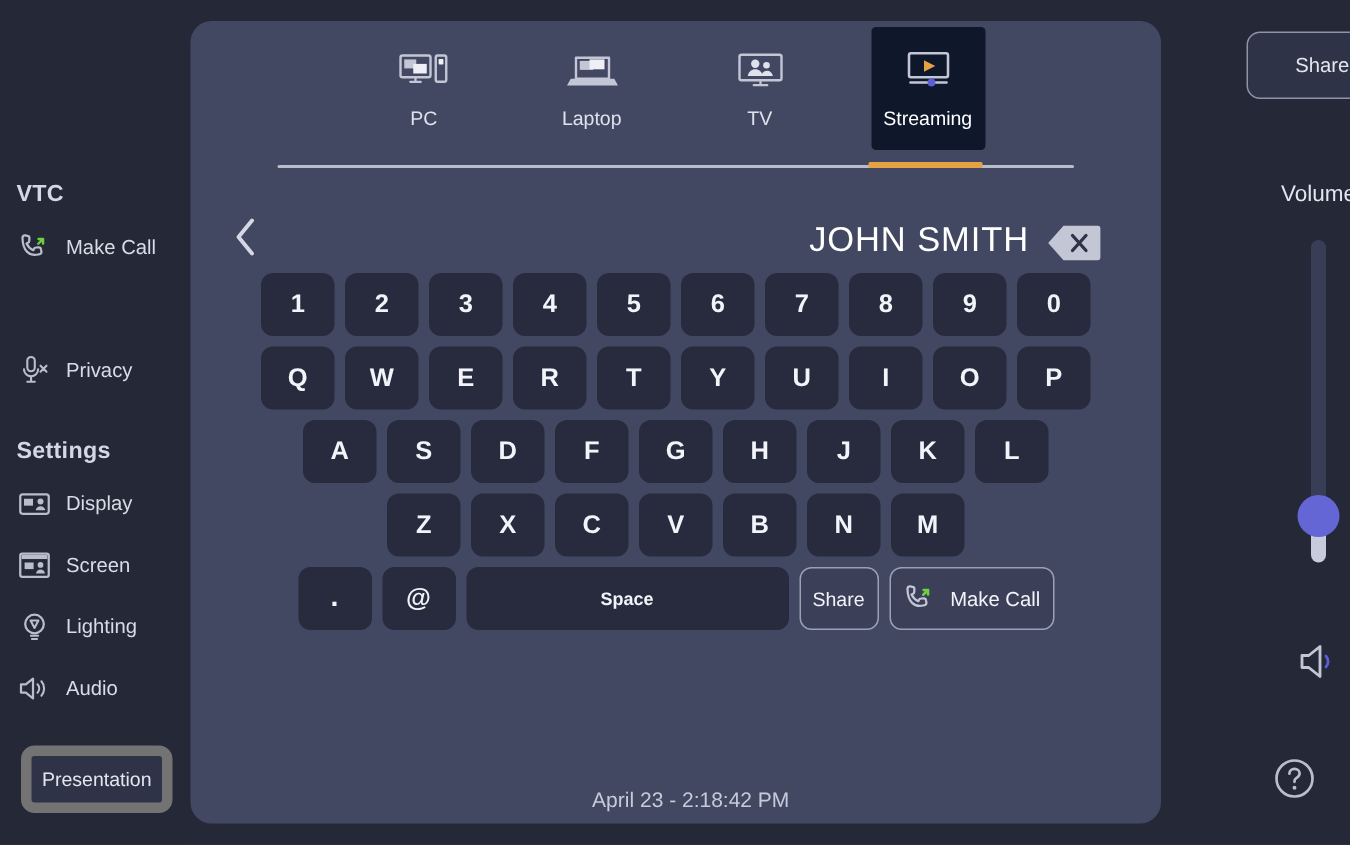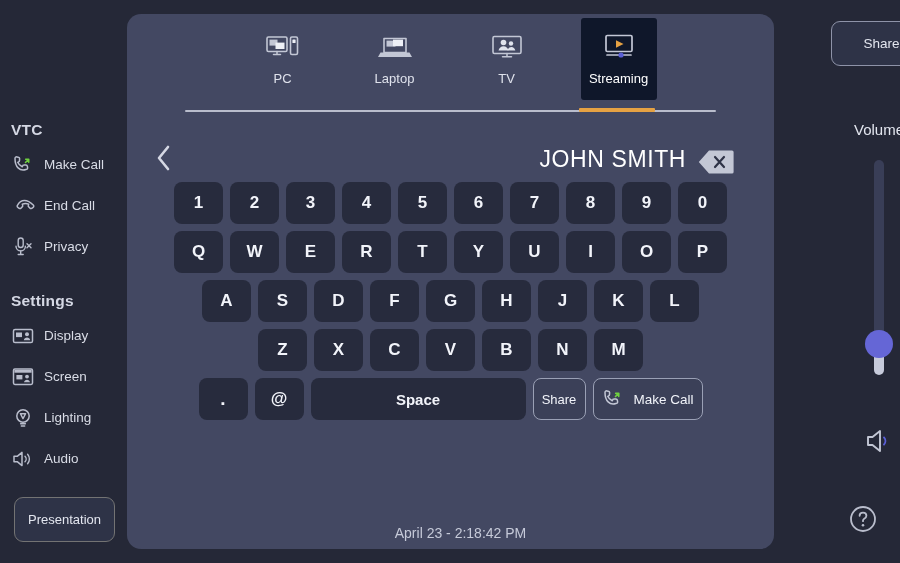--- a/index.html
+++ b/index.html
@@ -23,21 +23,21 @@
   .sb-item {
     display: flex; align-items: center; gap: 9px;
     padding-left: 11px; height: 41px;
   }
   .sb-item-label { color: #d9dce6; font-size: 13.5px; }
   .sb-icon { width: 24px; height: 24px; display: block; flex: none; }
 
   .presentation-btn {
     position: absolute; left: 14px; top: 497px;
     width: 101px; height: 45px;
-    border: 1px solid #737373; border-radius: 9px;
+    border: 7px solid #737373; border-radius: 9px;
     background: #2e3347; color: #e3e6ef;
     font-size: 13px; display: flex; align-items: center; justify-content: center;
     font-family: "Liberation Sans", sans-serif;
   }
 
   
   .main-panel {
     position: absolute; left: 127px; top: 14px;
     width: 647px; height: 535px;
     background: #434862; border-radius: 14px;
@@ -84,21 +84,21 @@
   
   .keyboard { position: absolute; left: 0; top: 168px; width: 647px; }
   .kb-row { display: flex; justify-content: center; gap: 7px; margin-bottom: 7px; }
   .key {
     width: 49px; height: 42px; border-radius: 8px;
     background: #272b3d; color: #f2f4fa;
     font-size: 17px; font-weight: bold;
     display: flex; align-items: center; justify-content: center;
   }
   .key.dot { font-size: 19px; }
-  .key.space { width: 215px; font-size: 15px; }
+  .key.space { width: 215px; font-size: 12px; }
   .key.search {
     width: 53px; font-size: 13px; font-weight: normal;
     border: 1px solid #9aa0b5; background: #3b4058;
   }
   .key.makecall {
     width: 110px; font-size: 13.5px; font-weight: normal;
     border: 1px solid #9aa0b5; background: #3b4058;
     gap: 8px;
   }
   .key-phone-icon { width: 24px; height: 24px; display: block; }
@@ -149,30 +149,20 @@
     <div class="sb-item" style="position:absolute;top:144px;width:127px;">
       <span class="sb-icon">
         <svg viewBox="0 0 24 24" width="24" height="24" fill="none">
           <path d="M4 5.5c0-1 .8-1.8 1.8-1.6l1.6.3c.7.1 1.2.7 1.2 1.4l-.1 2c0 .5-.3 1-.8 1.2l-1 .5c.9 2 2.5 3.6 4.5 4.5l.5-1c.2-.5.7-.8 1.2-.8l2-.1c.7 0 1.3.5 1.4 1.2l.3 1.6c.2 1-.6 1.8-1.6 1.8C8.6 18.5 4 13.9 4 5.5z" stroke="#b9bdcc" stroke-width="1.5" stroke-linejoin="round"></path>
           <path d="M14.5 9.5l3.2-3.2M17.7 6.3v3M17.7 6.3h-3" stroke="#6fcf3f" stroke-width="1.6" stroke-linecap="round" stroke-linejoin="round"></path>
         </svg>
       </span>
       <span class="sb-item-label">Make Call</span>
     </div>
 
-    <div class="sb-item" style="position:absolute;top:185px;width:127px;">
-      <span class="sb-icon">
-        <svg viewBox="0 0 24 24" width="24" height="24" fill="none">
-          <g transform="rotate(135 12 12)">
-            <path d="M4 5.5c0-1 .8-1.8 1.8-1.6l1.6.3c.7.1 1.2.7 1.2 1.4l-.1 2c0 .5-.3 1-.8 1.2l-1 .5c.9 2 2.5 3.6 4.5 4.5l.5-1c.2-.5.7-.8 1.2-.8l2-.1c.7 0 1.3.5 1.4 1.2l.3 1.6c.2 1-.6 1.8-1.6 1.8C8.6 18.5 4 13.9 4 5.5z" stroke="#b9bdcc" stroke-width="1.5" stroke-linejoin="round"></path>
-          </g>
-        </svg>
-      </span>
-      <span class="sb-item-label">End Call</span>
-    </div>
 
     <div class="sb-item" style="position:absolute;top:226px;width:127px;">
       <span class="sb-icon">
         <svg viewBox="0 0 24 24" width="24" height="24" fill="none">
           <rect x="7.2" y="3" width="5" height="9.5" rx="2.5" stroke="#b9bdcc" stroke-width="1.4"></rect>
           <path d="M5 11.2c0 2.6 2.1 4.7 4.7 4.7s4.7-2.1 4.7-4.7" stroke="#b9bdcc" stroke-width="1.4" stroke-linecap="round"></path>
           <path d="M9.7 16v3.3M7.2 19.5h5" stroke="#b9bdcc" stroke-width="1.4" stroke-linecap="round"></path>
           <path d="M16 8.8l4 4M20 8.8l-4 4" stroke="#b9bdcc" stroke-width="1.4" stroke-linecap="round"></path>
         </svg>
       </span>

